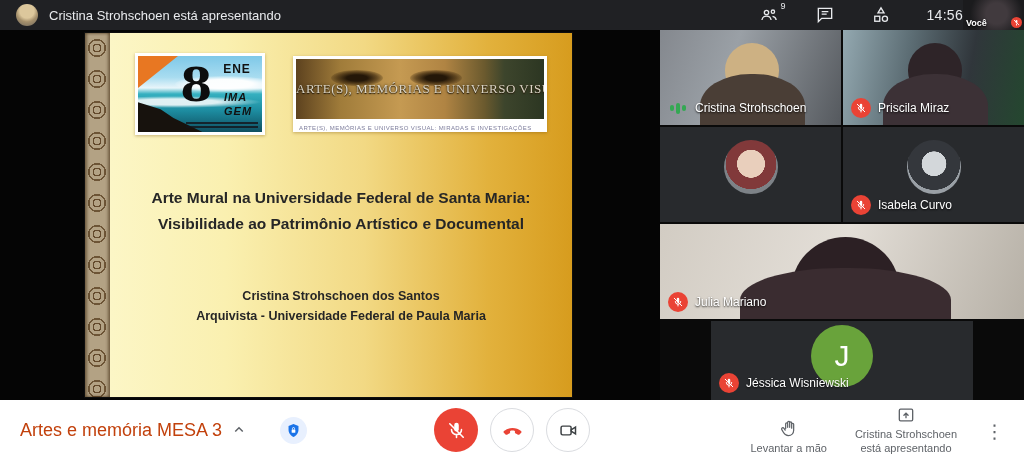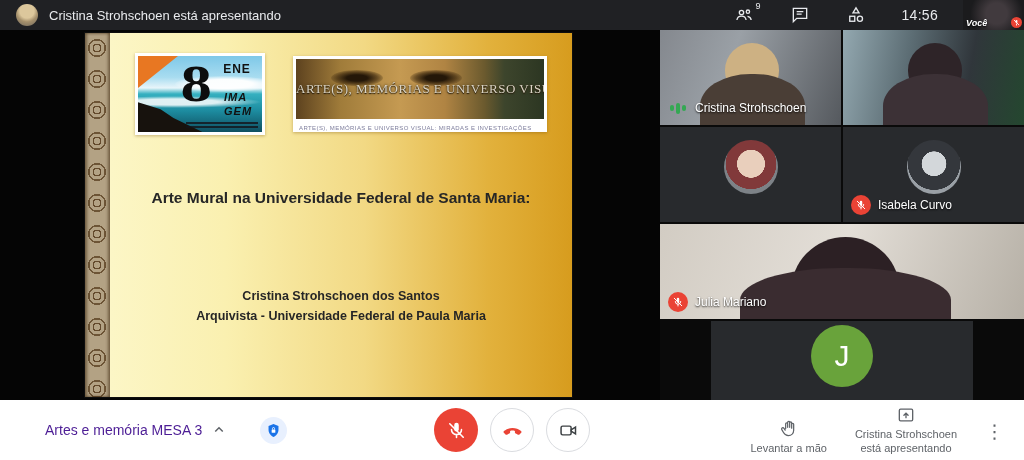--- a/index.html
+++ b/index.html
@@ -11,23 +11,23 @@
             display:flex; align-items:center; z-index:5; }
   .presenter-chip { display:flex; align-items:center; gap:11px; padding-left:16px; }
   .tb-avatar { width:22px; height:22px; border-radius:50%;
     background:radial-gradient(circle at 50% 32%, #dcc79c 0 38%, #a5906c 58%, #6b655c 100%); }
   .tb-text { color:#e8eaed; font-size:13px; }
   .topbar-right { margin-left:auto; display:flex; align-items:center; }
   .icon-btn { position:relative; width:22px; height:22px; display:flex; align-items:center;
               justify-content:center; margin-right:34px; cursor:pointer; }
   .icon-btn svg { width:20px; height:20px; }
   .ppl-count { position:absolute; top:-3px; right:-5px; color:#e8eaed; font-size:9px; }
-  .clock { color:#e8eaed; font-size:14px; margin-right:25px; letter-spacing:.3px; }
+  .clock { color:#e8eaed; font-size:14px; margin-right:0; letter-spacing:.3px; }
   .selfview { position:relative; width:61px; height:30px; overflow:hidden;
-    background:radial-gradient(circle at 55% 45%, #413a3e 0 28%, #1b1b1d 70%), #141416;font-style:italic; }
+    background:radial-gradient(circle at 55% 45%, #413a3e 0 28%, #1b1b1d 70%), #141416; }
   .selfview-label { position:absolute; left:3px; bottom:2px; color:#fff; font-size:9px; font-weight:bold;
     text-shadow:0 1px 2px rgba(0,0,0,.9); }
   .mini-mic { position:absolute; right:2px; bottom:2px; width:11px; height:11px; border-radius:50%;
     background:#ea4335; display:flex; align-items:center; justify-content:center; }
   .mini-mic svg { width:7px; height:7px; }
 
   
   .main { position:absolute; top:30px; left:0; right:0; height:370px; }
 
   
@@ -123,21 +123,21 @@
     display:flex; align-items:center; justify-content:center; }
   .mic-badge svg { width:12px; height:12px; }
   .speak-badge { width:20px; height:20px; display:flex; align-items:center; justify-content:center; gap:2px; }
   .speak-badge i { display:block; width:4px; border-radius:2px; background:#34a853; }
   .speak-badge i:nth-child(1){height:6px;} .speak-badge i:nth-child(2){height:11px;} .speak-badge i:nth-child(3){height:6px;}
 
   
   .bottombar { position:absolute; left:0; right:0; bottom:0; height:60px; background:#fff;
     display:flex; align-items:center; color:#5f6368; }
   .bb-left { display:flex; align-items:center; padding-left:20px; gap:8px; }
-  .meeting-name { font-size:14px; color:#4c1d95; cursor:pointer;margin-left:25px; }
+  .meeting-name { font-size:18px; color:#c2410c; cursor:pointer; }
   .chev { width:18px; height:18px; cursor:pointer; }
   .shield-wrap { width:27px; height:27px; border-radius:50%; background:#e8f0fe; margin-left:24px;
     display:flex; align-items:center; justify-content:center; cursor:pointer; }
   .shield-wrap svg { width:17px; height:17px; }
 
   .bb-center { position:absolute; left:50%; transform:translateX(-50%); display:flex; gap:12px; align-items:center; }
   .ctl-btn { width:44px; height:44px; border-radius:50%; display:flex; align-items:center;
     justify-content:center; cursor:pointer; }
   .ctl-mic { background:#ea4335; } .ctl-mic svg { width:21px; height:21px; }
   .ctl-white { background:#fff; border:1px solid #dadce0; }
@@ -226,20 +226,21 @@
             <div class="ml-img">
               <div class="ml-eye left"></div>
               <div class="ml-eye right"></div>
               <div class="ml-overlay">ARTE(S), MEMÓRIAS E UNIVERSO VISUAL</div>
             </div>
             <div class="ml-caption">ARTE(S), MEMÓRIAS E UNIVERSO VISUAL: MIRADAS E INVESTIGAÇÕES</div>
           </div>
 
           <div class="s-title">
             <div>Arte Mural na Universidade Federal de Santa Maria:</div>
+            <div>Visibilidade ao Patrimônio Artístico e Documental</div>
           </div>
 
           <div class="s-author">
             <div>Cristina Strohschoen dos Santos</div>
             <div>Arquivista - Universidade Federal de Paula Maria</div>
           </div>
 
         </div>
       </div>
     </div>
@@ -255,20 +256,29 @@
                 <i></i>
                 <i></i>
                 <i></i>
               </span>
             <span class="pname">Cristina Strohschoen</span>
           </div>
         </div>
         <div class="tile t-priscila">
           <div class="sil-head"></div>
           <div class="sil-body"></div>
+          <div class="namebar">
+            <span class="mic-badge">
+              <svg viewBox="0 0 24 24" fill="none" stroke="#fff" stroke-width="2" stroke-linecap="round">
+                <rect x="9.5" y="3.5" width="5" height="10" rx="2.5" fill="#fff" stroke="none"></rect>
+                <path d="M6.5 11a5.5 5.5 0 0 0 11 0M12 16.5V20M4.5 4.5l15 15"></path>
+              </svg>
+            </span>
+            <span class="pname">Priscila Miraz</span>
+          </div>
         </div>
       </div>
 
       <div class="vrow">
         <div class="tile t-off">
           <div class="pavatar pa-ana"></div>
         </div>
         <div class="tile t-off">
           <div class="pavatar pa-isabela"></div>
           <div class="namebar">
@@ -295,20 +305,29 @@
               </svg>
             </span>
             <span class="pname">Julia Mariano</span>
           </div>
         </div>
       </div>
 
       <div class="vrow last">
         <div class="tile t-off">
           <div class="initial-avatar" style="background:#69a33b">J</div>
+          <div class="namebar">
+            <span class="mic-badge">
+              <svg viewBox="0 0 24 24" fill="none" stroke="#fff" stroke-width="2" stroke-linecap="round">
+                <rect x="9.5" y="3.5" width="5" height="10" rx="2.5" fill="#fff" stroke="none"></rect>
+                <path d="M6.5 11a5.5 5.5 0 0 0 11 0M12 16.5V20M4.5 4.5l15 15"></path>
+              </svg>
+            </span>
+            <span class="pname">Jéssica Wisniewski</span>
+          </div>
         </div>
       </div>
 
     </div>
   </div>
 
   <footer class="bottombar">
     <div class="bb-left">
       <span class="meeting-name">Artes e memória MESA 3</span>
       <svg class="chev" viewBox="0 0 24 24" fill="none" stroke="#5f6368" stroke-width="2">

